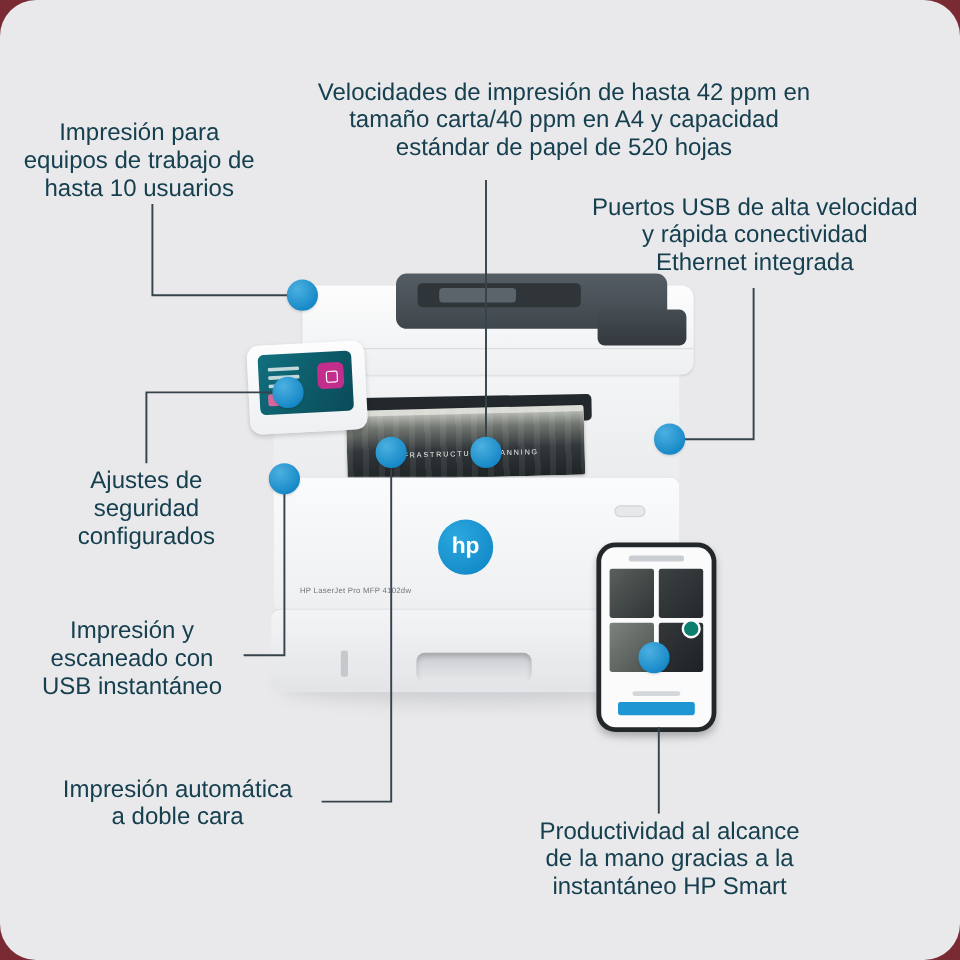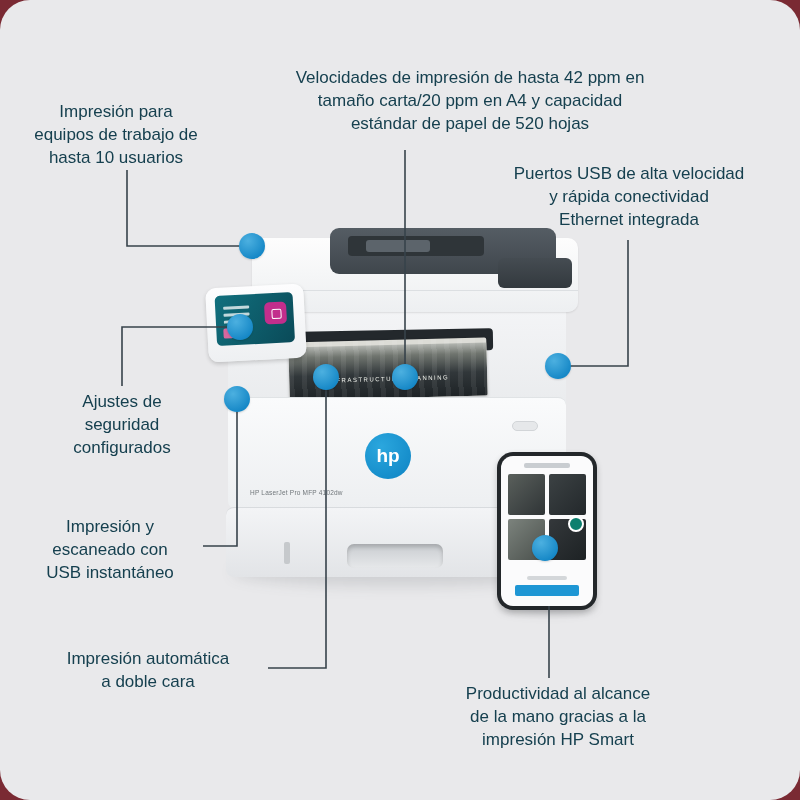--- a/index.html
+++ b/index.html
@@ -1,21 +1,21 @@
 <!DOCTYPE html>
 <html><head>
 <meta charset="utf-8">
 <style>
   *{margin:0;padding:0;box-sizing:border-box;}
   html,body{background:#7a2a33;font-family:"Liberation Sans",sans-serif;}
   .stage{position:relative;width:800px;height:800px;background:#7a2a33;overflow:hidden;}
   .panel{position:absolute;inset:0;background:#e9e9eb;border-radius:30px;}
 
   
-  .callout{position:absolute;font-size:17px;line-height:23px;color:#16404f;text-align:center;z-index:7;}
+  .callout{position:absolute;font-size:20px;line-height:23px;color:#16404f;text-align:center;z-index:7;}
 
   
   .overlay{position:absolute;left:0;top:0;z-index:5;pointer-events:none;}
   .overlay polyline{fill:none;stroke:#37434b;stroke-width:1.6;}
   .dot{position:absolute;width:26px;height:26px;border-radius:50%;
        background:radial-gradient(circle at 35% 30%,#4cb0e0,#1587c6 75%);
        box-shadow:0 1px 2px rgba(0,0,0,.15);z-index:6;}
 
   
   .printer,.phone-layer{position:absolute;inset:0;}
@@ -148,21 +148,21 @@
   <div class="dot" style="left:532px;top:535px;"></div>
 
   <div class="callout" style="left:0;top:100px;width:232px;">
     <div>Impresión para</div>
     <div>equipos de trabajo de</div>
     <div>hasta 10 usuarios</div>
   </div>
 
   <div class="callout" style="left:240px;top:66px;width:460px;">
     <div>Velocidades de impresión de hasta 42 ppm en</div>
-    <div>tamaño carta/20 ppm en A4 y capacidad</div>
+    <div>tamaño carta/40 ppm en A4 y capacidad</div>
     <div>estándar de papel de 520 hojas</div>
   </div>
 
   <div class="callout" style="left:463px;top:162px;width:332px;">
     <div>Puertos USB de alta velocidad</div>
     <div>y rápida conectividad</div>
     <div>Ethernet integrada</div>
   </div>
 
   <div class="callout" style="left:28px;top:390px;width:188px;">
@@ -178,15 +178,15 @@
   </div>
 
   <div class="callout" style="left:24px;top:647px;width:248px;">
     <div>Impresión automática</div>
     <div>a doble cara</div>
   </div>
 
   <div class="callout" style="left:418px;top:682px;width:280px;">
     <div>Productividad al alcance</div>
     <div>de la mano gracias a la</div>
-    <div>impresión HP Smart</div>
+    <div>instantáneo HP Smart</div>
   </div>
 </div>
 
 </body></html>

